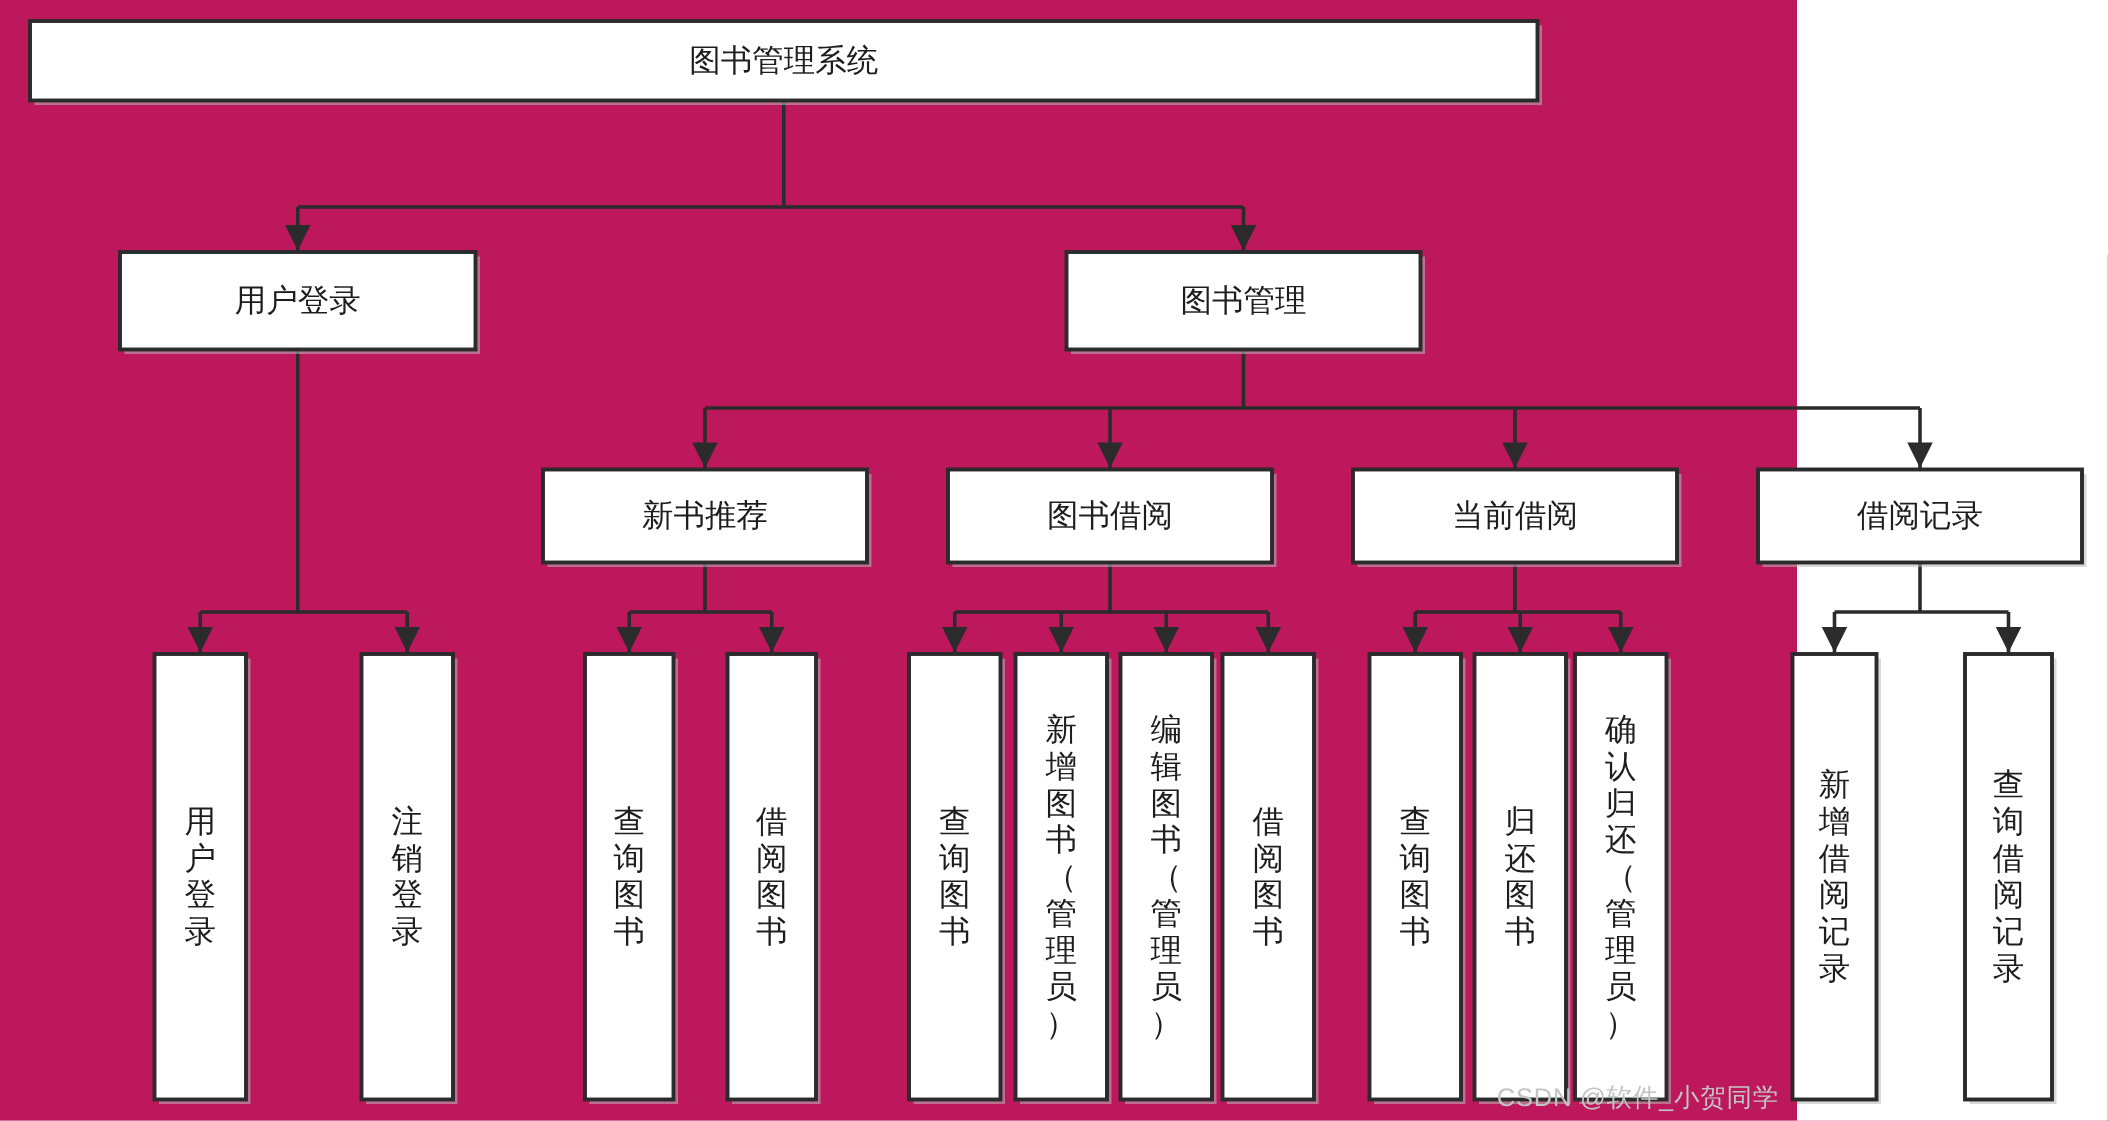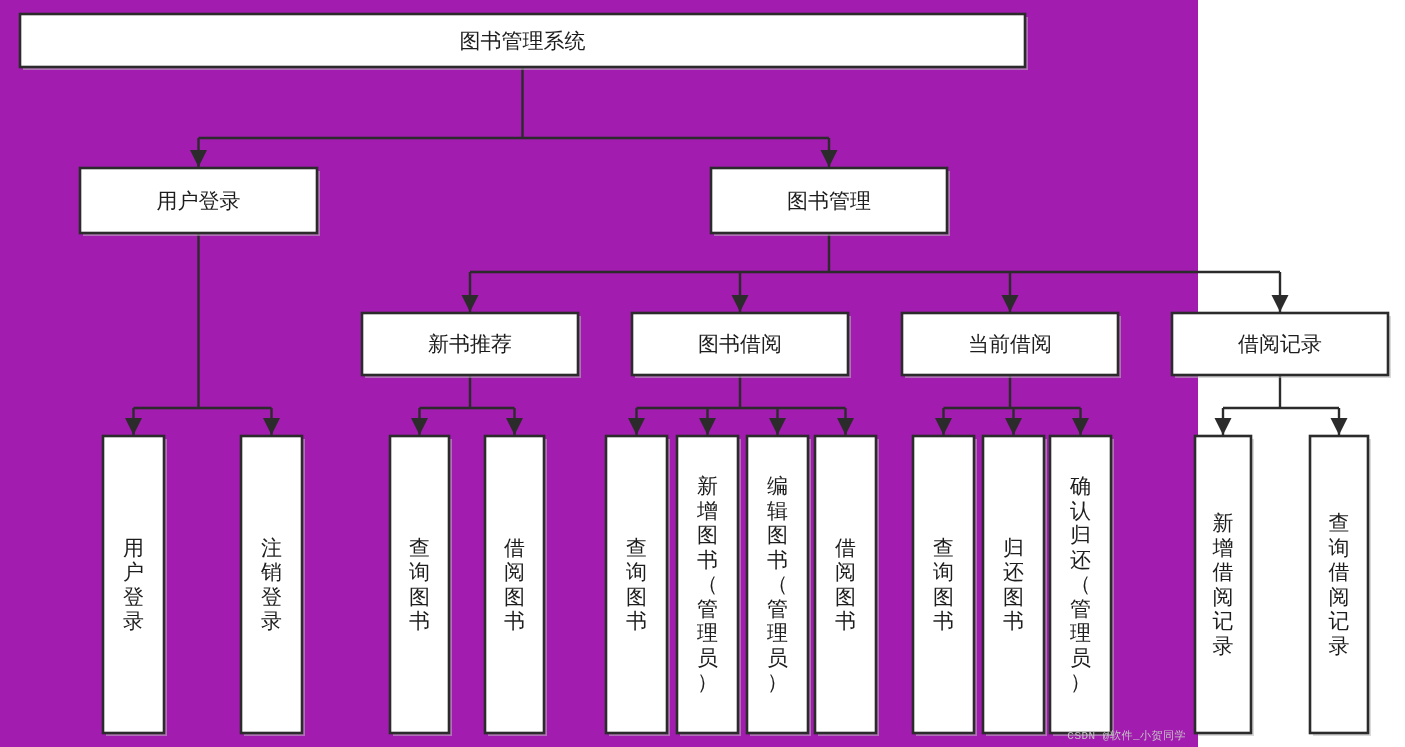--- a/index.html
+++ b/index.html
@@ -10,21 +10,21 @@
   body {
     width: 1405px;
     height: 747px;
     overflow: hidden;
     font-family: "DejaVu Sans", "Liberation Sans", sans-serif;
   }
   #stage {
     position: relative;
     width: 1198px;
     height: 747px;
-    background: #a21caf;
+    background: #be185d;
   }
   #diagram {
     position: absolute;
     left: 0;
     top: 0;
     width: 1405px;
     height: 747px;
   }
   .node-rect {
     fill: #ffffff;
@@ -56,22 +56,22 @@
   }
   .arrow-head {
     fill: #2b2b2b;
     stroke: none;
   }
   .watermark {
     position: absolute;
     right: 12px;
     bottom: 4px;
     color: #c4c4c4;
-    font-size: 11px;
-    font-family: Liberation Mono, monospace;
+    font-size: 17px;
+    font-family: Liberation Sans, sans-serif;
     white-space: nowrap;
     letter-spacing: 0.5px;
     pointer-events: none;
   }
 </style>
 </head>
 <body>
 
 <div id="stage">
   <svg id="diagram" viewBox="0 0 1405 747">

